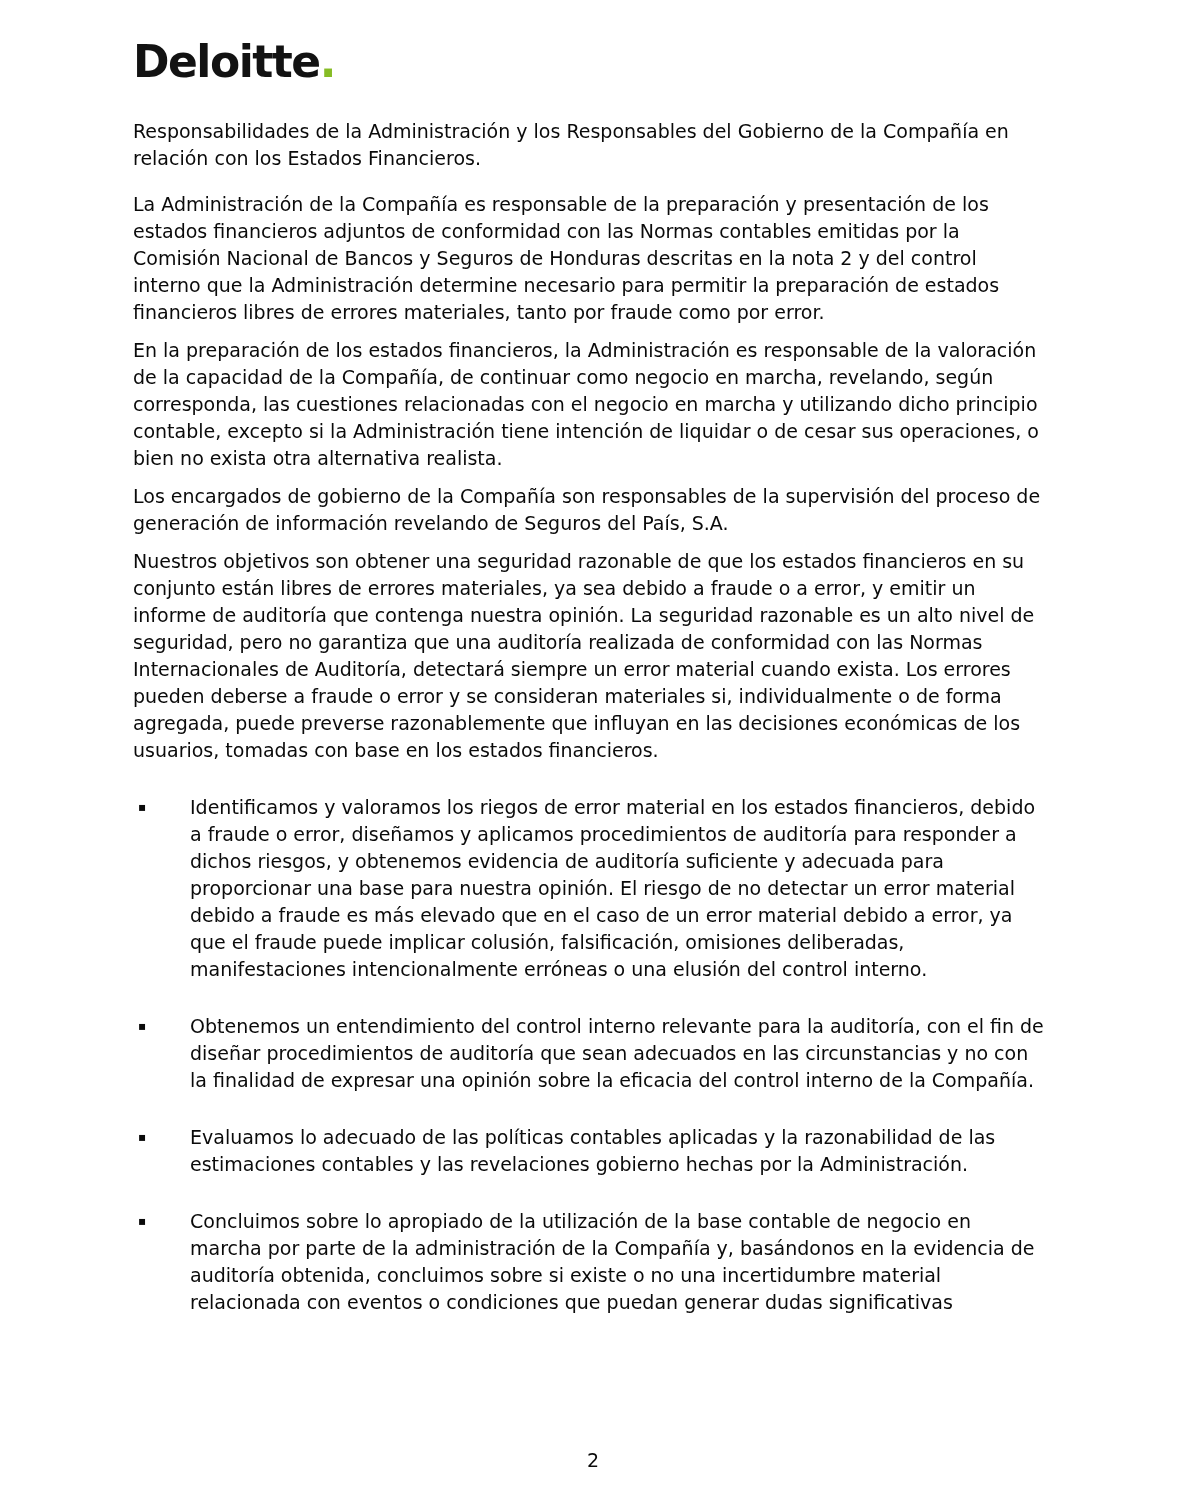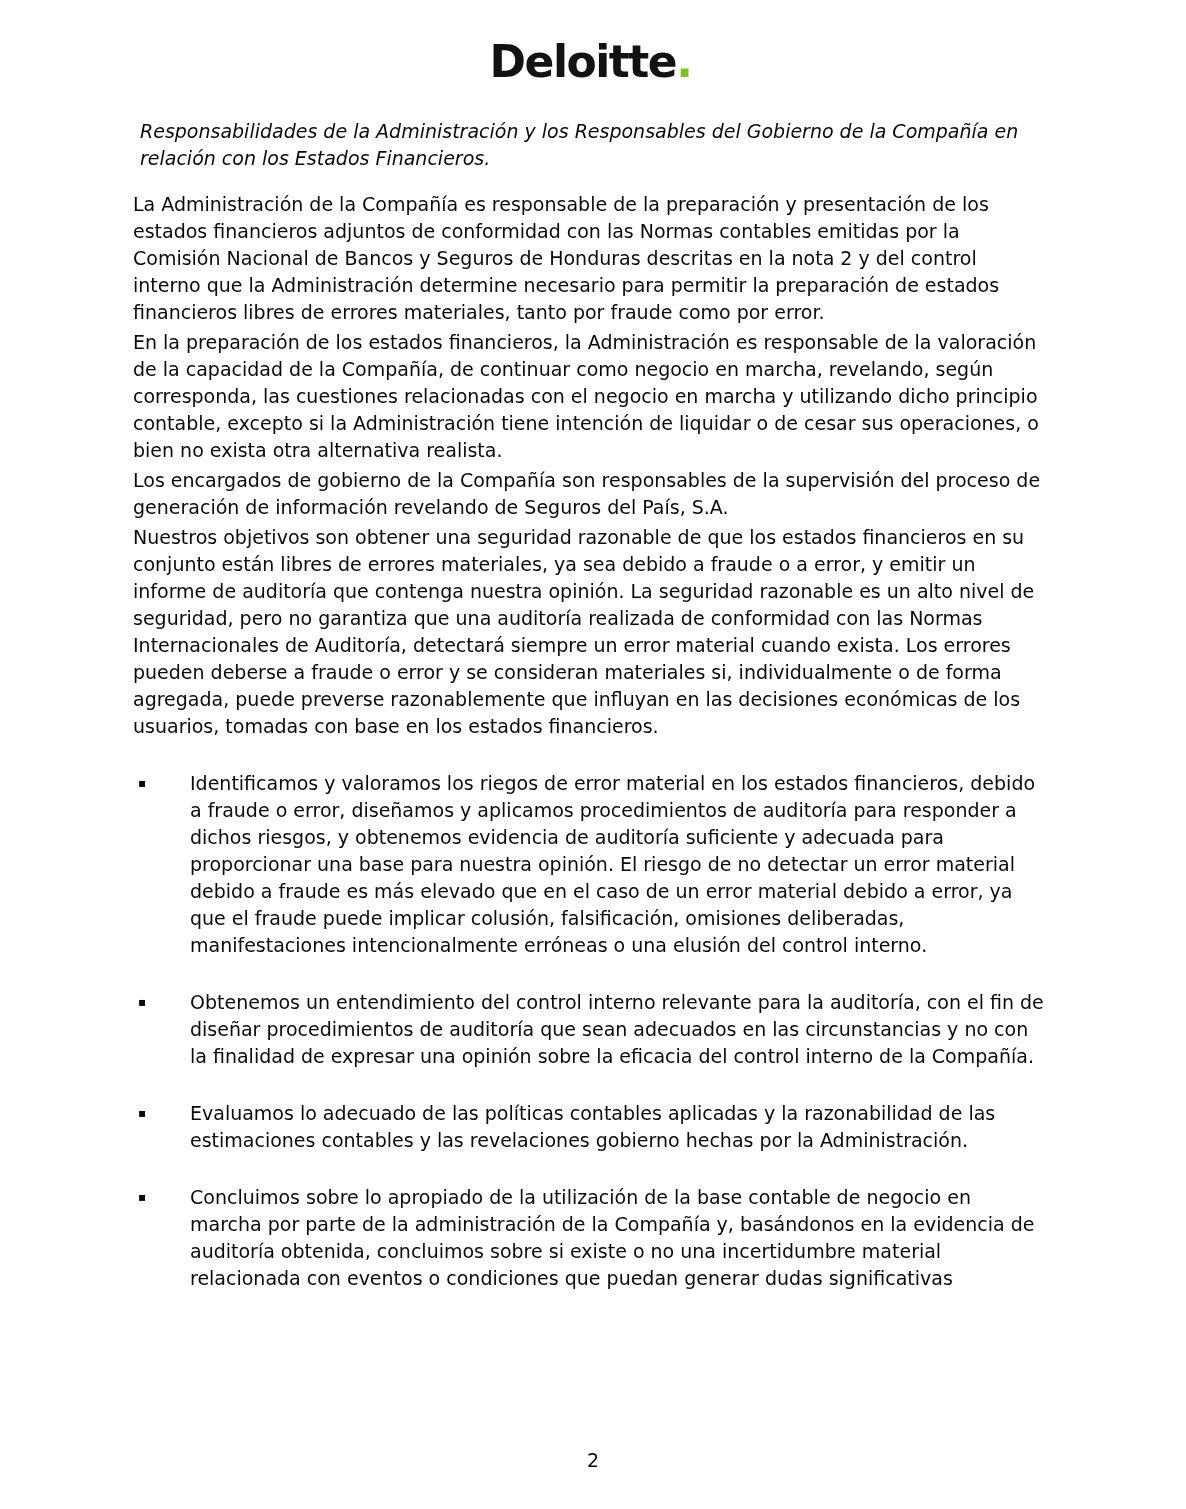--- a/index.html
+++ b/index.html
@@ -16,35 +16,33 @@
   .page {
     padding: 38px 138px 0 133px;
   }
   .logo {
     font-size: 44px;
     font-weight: bold;
     letter-spacing: -1.5px;
     color: #121212;
     line-height: 1.1;
     margin: 0 0 32px 0;
-    text-align: center;
   }
   .logo .dot {
     color: #86bc25;
   }
   .doc {
     font-size: 19px;
     line-height: 27px;
   }
   .heading {
-    font-style: italic;
-    margin: 19px 7px;
+    margin: 19px 0;
   }
   .para {
-    margin: 3px 0;
+    margin: 11px 0;
   }
   .bullets {
     list-style: none;
     margin: 30px 0 0 0;
     padding: 0;
   }
   .bullet-item {
     display: flex;
     margin: 0 0 30px 0;
   }

